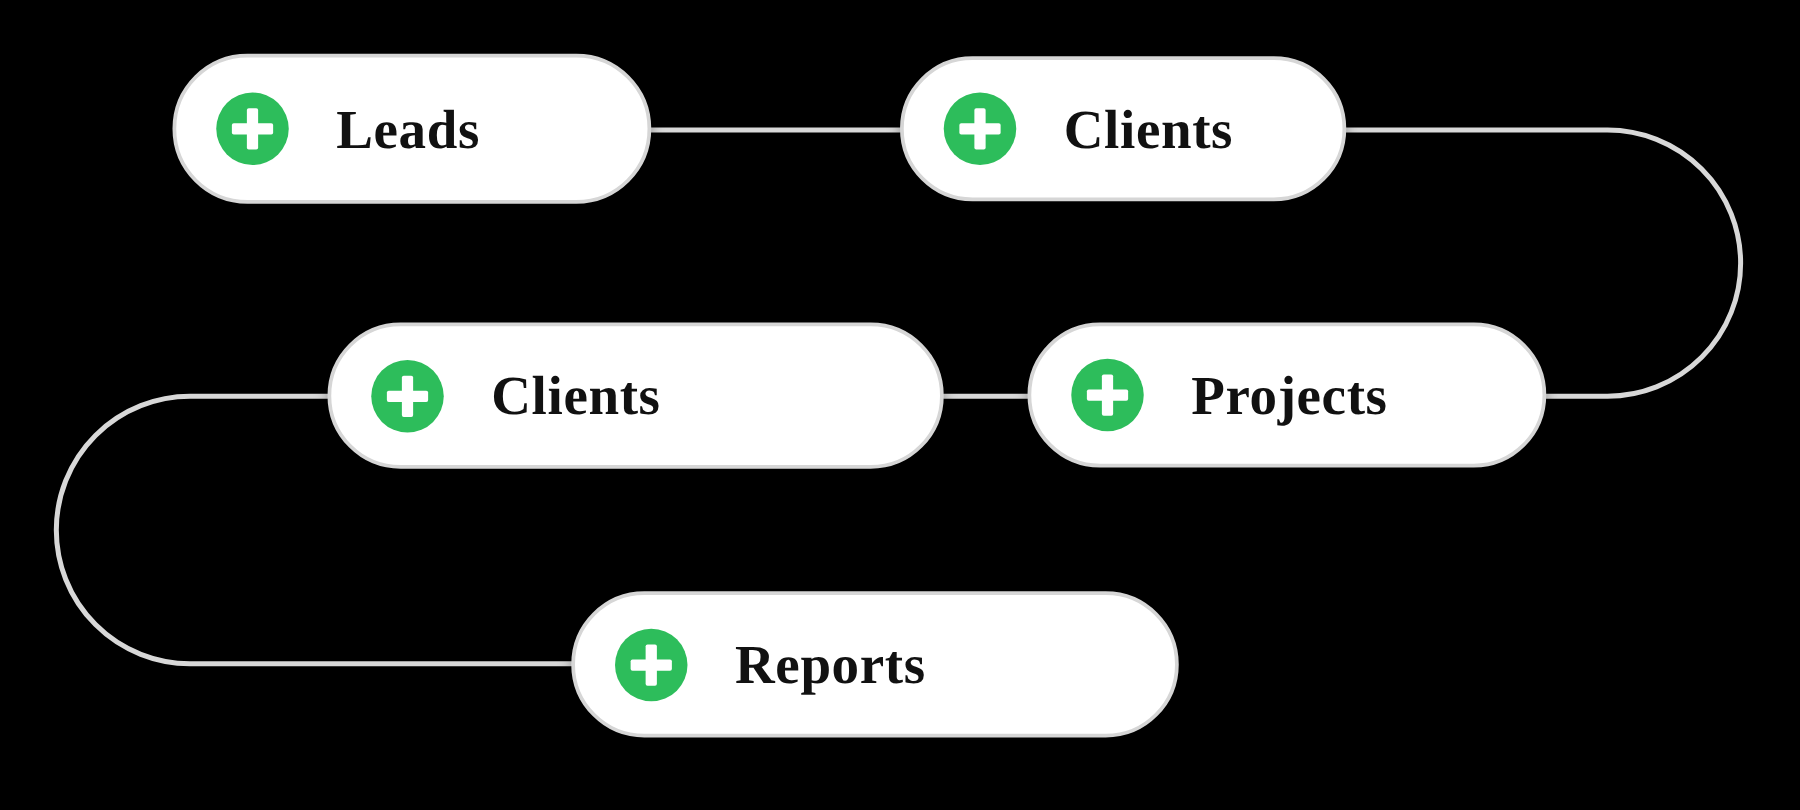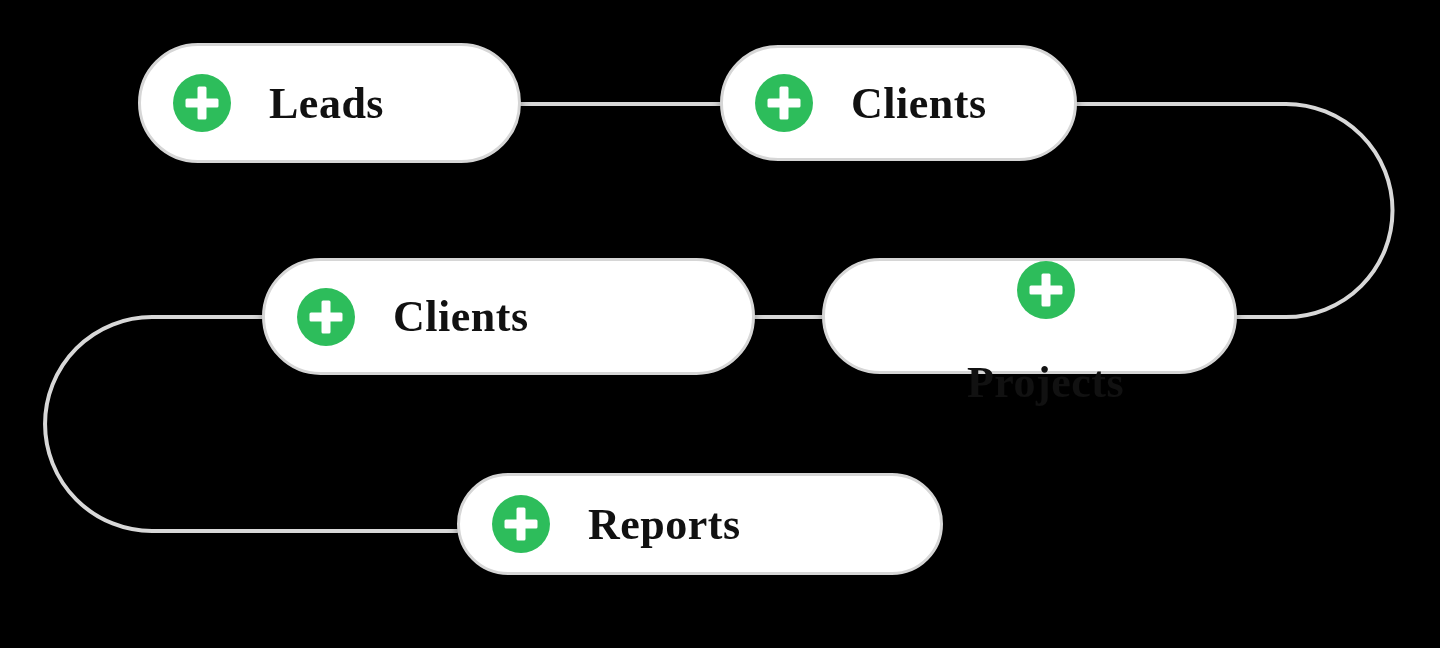--- a/index.html
+++ b/index.html
@@ -71,22 +71,22 @@
     border-radius:1.5px;
     transform:translate(-50%,-50%);
   }
   .plus-badge::before{width:33px;height:9px;}
   .plus-badge::after{width:9px;height:33px;}
 
   
   .node-leads   {left:138px; top:43px;  width:383px; height:120px;}
   .node-clients {left:720px; top:45px;  width:357px; height:116px;align-items:center;}
   .node-payments{left:262px; top:258px; width:493px; height:117px;}
-  .node-projects{left:822px; top:258px; width:415px; height:116px;flex-direction:column;}
-  .node-reports {left:457px; top:473px; width:486px; height:102px;}
+  .node-projects{left:822px; top:258px; width:415px; height:116px;}
+  .node-reports {left:457px; top:473px; width:486px; height:117px;}
 </style>
 </head>
 <body>
 
 <div class="canvas">
 
   <svg class="connectors" viewBox="0 0 1440 648" aria-hidden="true">
     <path d="M 521 104 H 720"></path>
     <path d="M 1077 104 H 1286 A 106.5 106.5 0 0 1 1286 317 H 1237"></path>
     <path d="M 822 317 H 755"></path>

